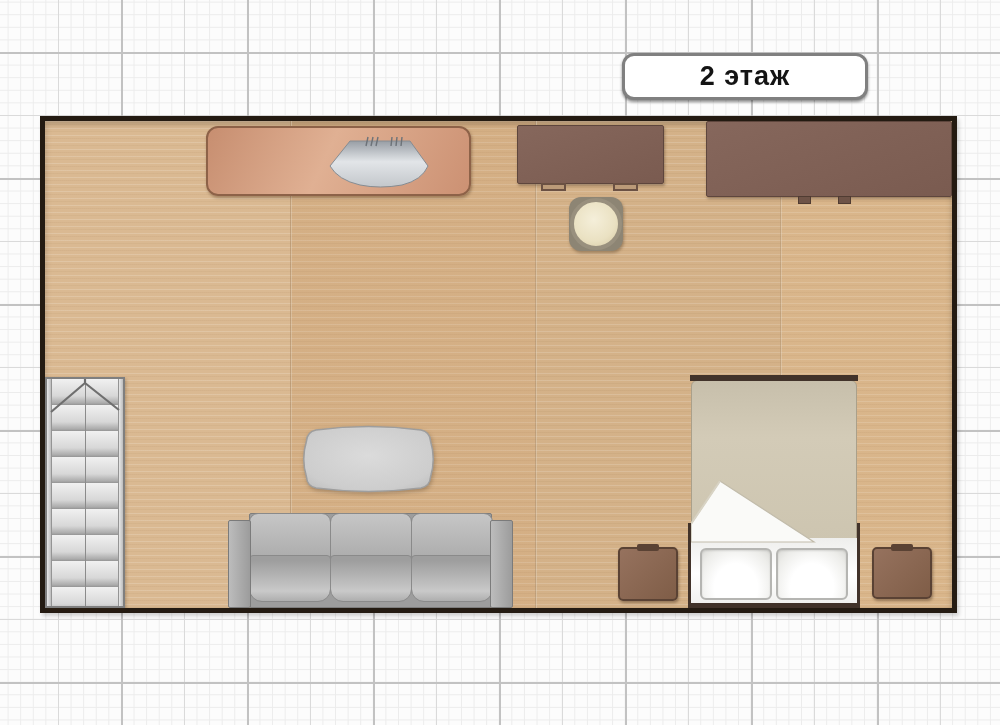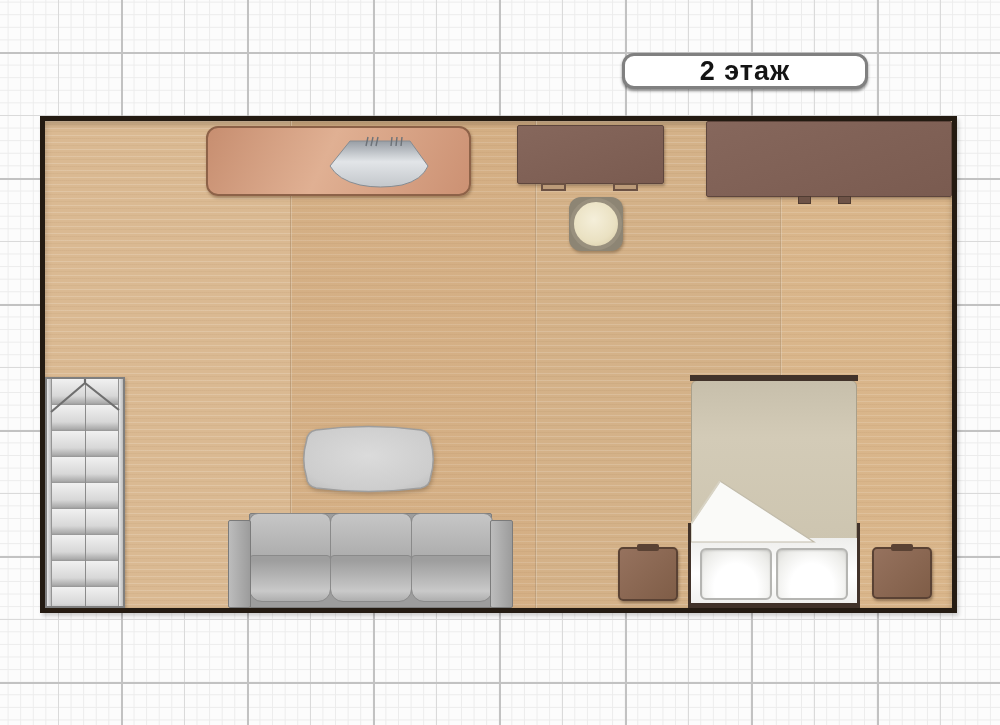--- a/index.html
+++ b/index.html
@@ -17,21 +17,21 @@
       linear-gradient(#dadada 1px, transparent 1px),
       linear-gradient(90deg, #dadada 1px, transparent 1px),
       linear-gradient(#ececec 1px, transparent 1px),
       linear-gradient(90deg, #ececec 1px, transparent 1px);
     background-size:126px 126px,126px 126px,63px 63px,63px 63px,12.6px 12.6px,12.6px 12.6px;
     background-position:-5px 52px;
   }
 
   
   .floor-label {
-    position:absolute; left:622px; top:53px; width:246px; height:36px;
+    position:absolute; left:622px; top:53px; width:246px; height:47px;
     background:#ffffff; border:3px solid #808080; border-radius:12px;
     box-shadow:0 2px 3px rgba(0,0,0,.45);
     display:flex; align-items:center; justify-content:center;
     font-size:27px; font-weight:bold; color:#141414; letter-spacing:1px;
   }
 
   
   .room {
     position:absolute; left:40px; top:116px; width:917px; height:497px;
     border:5px solid #241b12;

